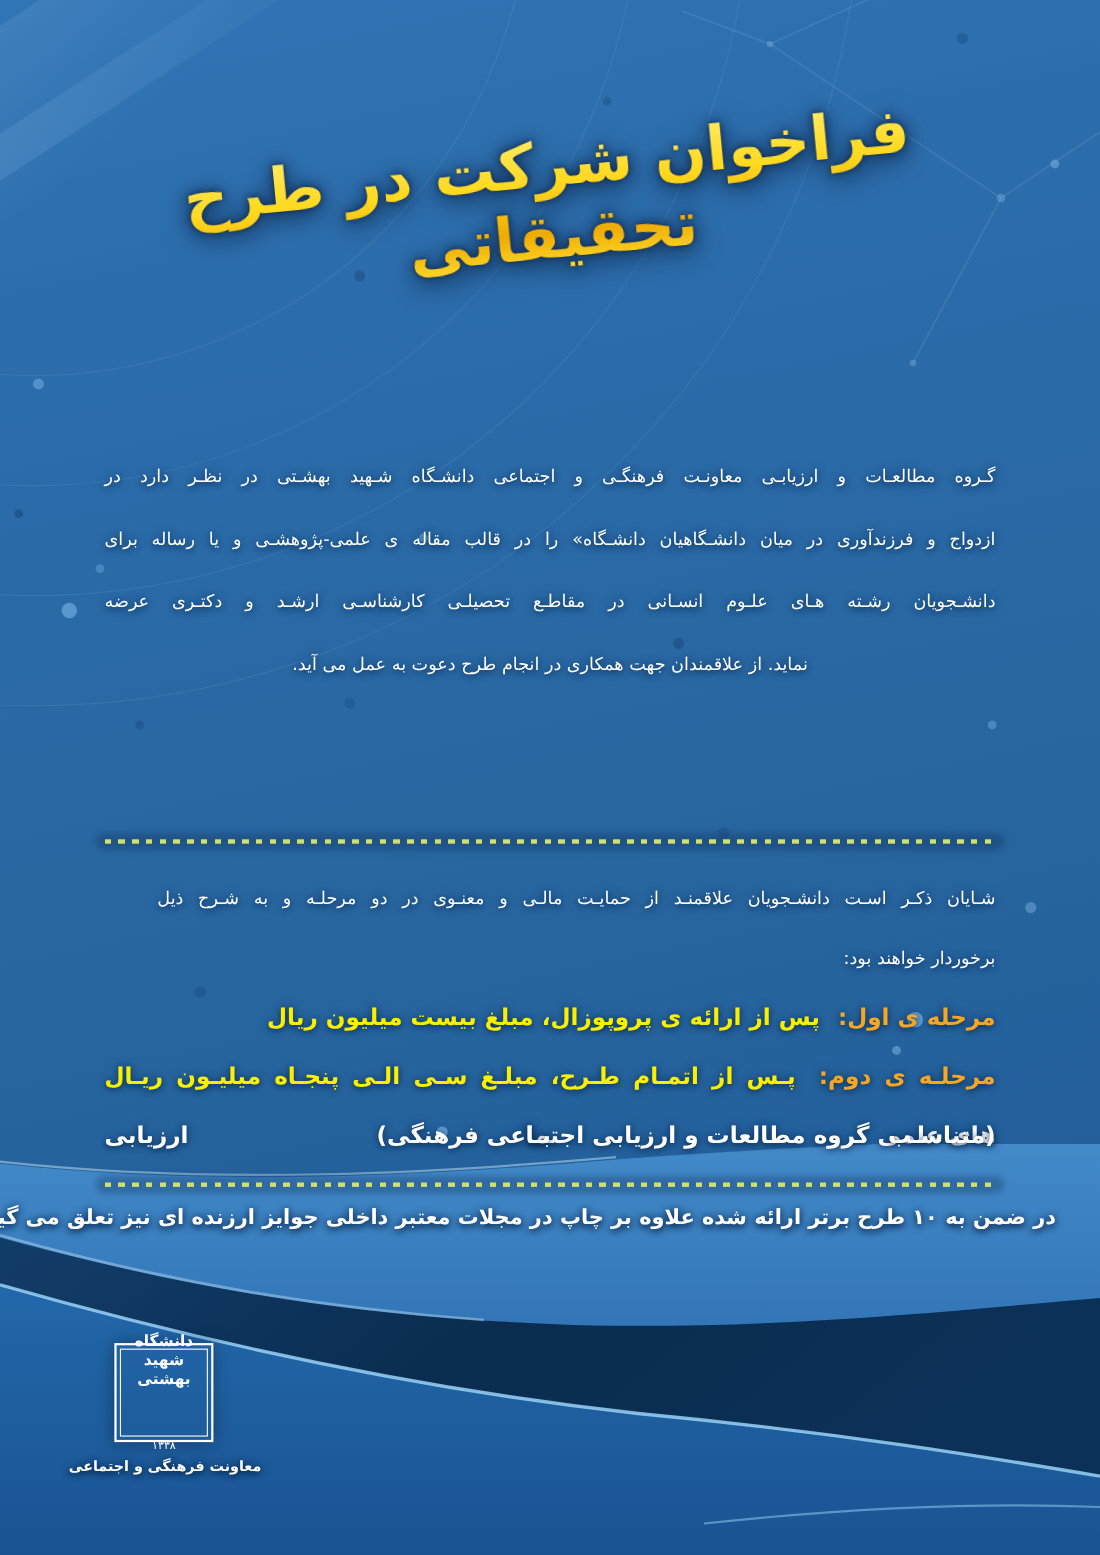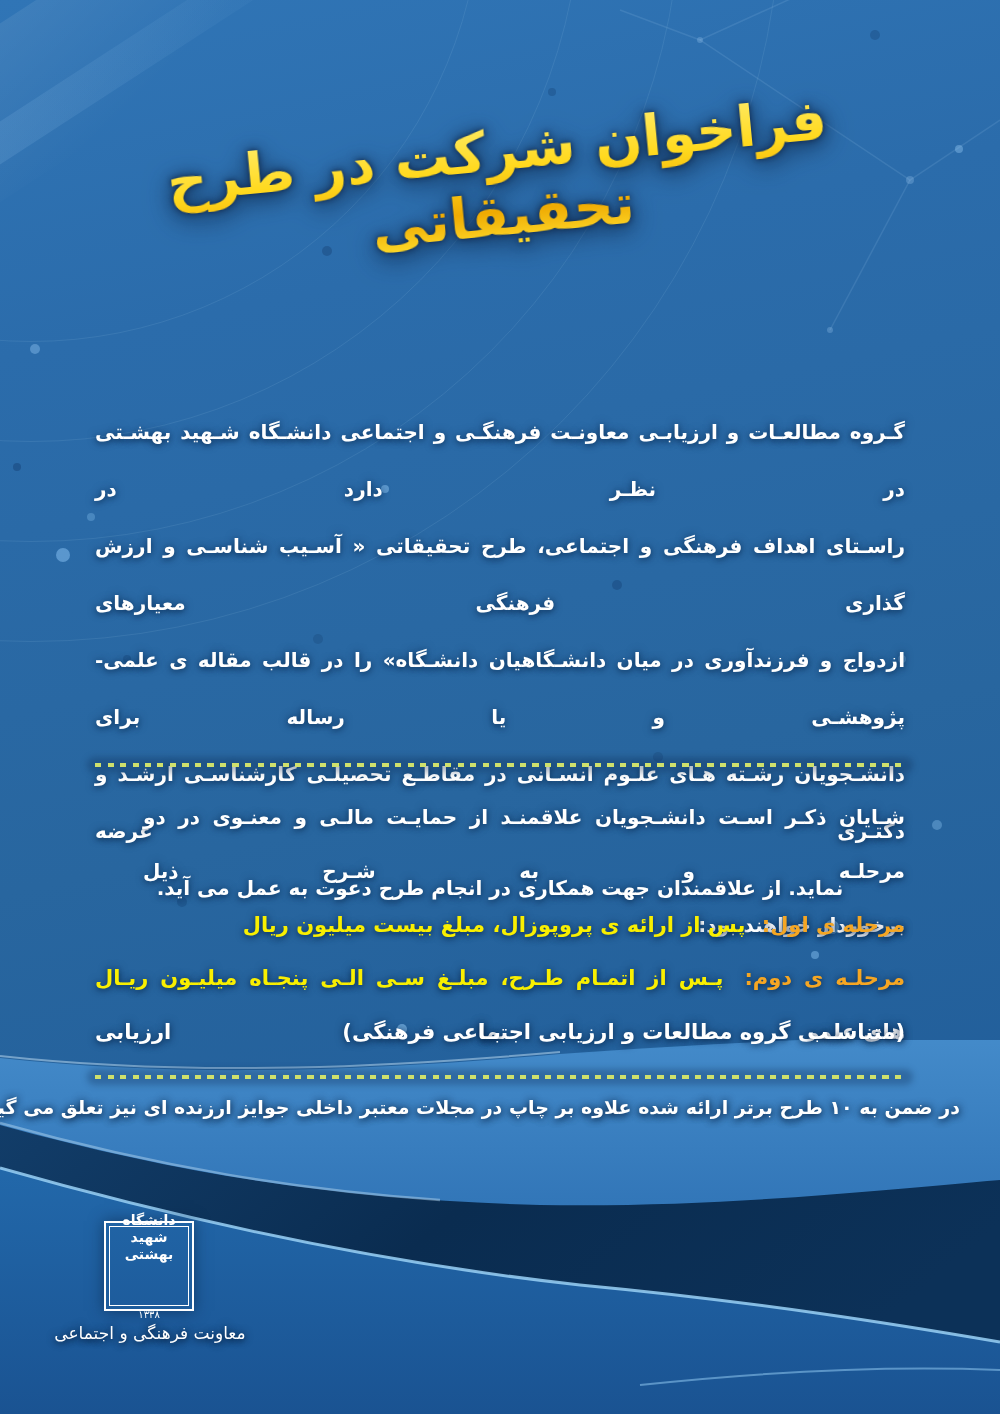--- a/index.html
+++ b/index.html
@@ -53,21 +53,21 @@
   .content{position:absolute;inset:0;z-index:2;direction:rtl;}
   .title{
     position:absolute;top:118px;left:40px;right:40px;
     text-align:center;font-size:56px;font-weight:bold;margin:0;
     transform:rotate(-5.5deg);
     background:linear-gradient(to bottom,#ffe95e 5%,#ffd91e 38%,#efaa02 72%,#ffdf2e 100%);
     -webkit-background-clip:text;background-clip:text;color:transparent;
     filter:drop-shadow(0 0 2px rgba(19,48,88,.95)) drop-shadow(0 0 5px rgba(19,48,88,.85)) drop-shadow(0 5px 12px rgba(8,28,58,.6));
   }
   .para{position:absolute;left:95px;right:95px;}
-  .line{font-size:20px;font-weight:bold;color:#ffffff;line-height:57px;
+  .line{font-size:16px;font-weight:normal;color:#ffffff;line-height:57px;
     text-align:justify;text-align-last:justify;
     text-shadow:0 0 9px rgba(8,35,70,.55),0 2px 5px rgba(8,35,70,.45);}
   .intro{top:404px;}
   .intro .line-last{text-align:left;text-align-last:center;}
   .support{top:790px;margin-left:48px;}
   .support .line{line-height:54px;}
   .support .line-last{text-align:right;text-align-last:right;}
   .stage{position:absolute;left:95px;right:95px;font-size:21px;font-weight:bold;line-height:54px;
     text-align:justify;text-align-last:justify;
     text-shadow:0 0 8px rgba(8,35,70,.6),0 2px 5px rgba(8,35,70,.5);}
@@ -91,21 +91,21 @@
     text-shadow:0 0 8px rgba(8,32,64,.8),0 2px 6px rgba(8,32,64,.7);}
   
   .seal{position:absolute;top:1221px;left:104px;width:80px;height:80px;
     border:2px solid #ffffff;padding:3px;
     box-shadow:0 0 14px rgba(8,30,60,.55);}
   .seal-inner{width:100%;height:100%;border:1px solid #ffffff;box-sizing:border-box;
     display:flex;flex-direction:column;align-items:center;justify-content:center;direction:rtl;gap:44px;}
   .seal-text{color:#ffffff;font-weight:bold;font-size:14px;line-height:17px;text-align:center;padding:0 3px;}
   .seal-year{color:#ffffff;font-size:10px;line-height:11px;margin-top:2px;}
   .footer-lines{position:absolute;top:1320px;left:35px;width:230px;text-align:center;direction:rtl;}
-  .footer-line{color:#ffffff;font-size:17px;font-weight:normal;line-height:27px;
+  .footer-line{color:#ffffff;font-size:13px;font-weight:bold;line-height:27px;
     text-shadow:0 0 8px rgba(8,30,60,.85),0 2px 5px rgba(8,30,60,.6);}
 </style>
 </head>
 <body>
 
 <div class="poster">
 
   <div class="arc arc1"></div>
   <div class="arc arc2"></div>
   <div class="arc arc3"></div>
@@ -151,21 +151,20 @@
     <path d="M0,128 C200,185 400,225 580,245 C760,262 900,285 1000,302" stroke="#9ad1f6" stroke-width="3" opacity="0.85" fill="none"></path>
     <path d="M640,345 C780,330 900,326 1000,330" stroke="#8fc8f0" stroke-width="2" opacity="0.55" fill="none"></path>
   </svg>
 
   <div class="content">
 
     <h1 class="title">فراخوان شرکت در طرح تحقیقاتی</h1>
 
     <section class="para intro">
       <div class="line">گـروه مطالعـات و ارزیابـی معاونـت فرهنگـی و اجتماعی دانشـگاه شـهید بهشـتی در نظـر دارد در</div>
-      <div class="line">راسـتای اهداف فرهنگی و اجتماعی، طرح تحقیقاتی « آسـیب شناسـی و ارزش گذاری فرهنگی معیارهای</div>
       <div class="line">ازدواج و فرزندآوری در میان دانشـگاهیان دانشـگاه» را در قالب مقاله ی علمی-پژوهشـی و یا رساله برای</div>
       <div class="line">دانشـجویان رشـته هـای علـوم انسـانی در مقاطـع تحصیلـی کارشناسـی ارشـد و دکتـری عرضه</div>
       <div class="line line-last">نماید. از علاقمندان جهت همکاری در انجام طرح دعوت به عمل می آید.</div>
     </section>
 
     <div class="sep sep1"></div>
 
     <section class="para support">
       <div class="line">شـایان ذکـر اسـت دانشـجویان علاقمنـد از حمایـت مالـی و معنـوی در دو مرحلـه و به شـرح ذیل</div>
       <div class="line line-last">برخوردار خواهند بود:</div>

